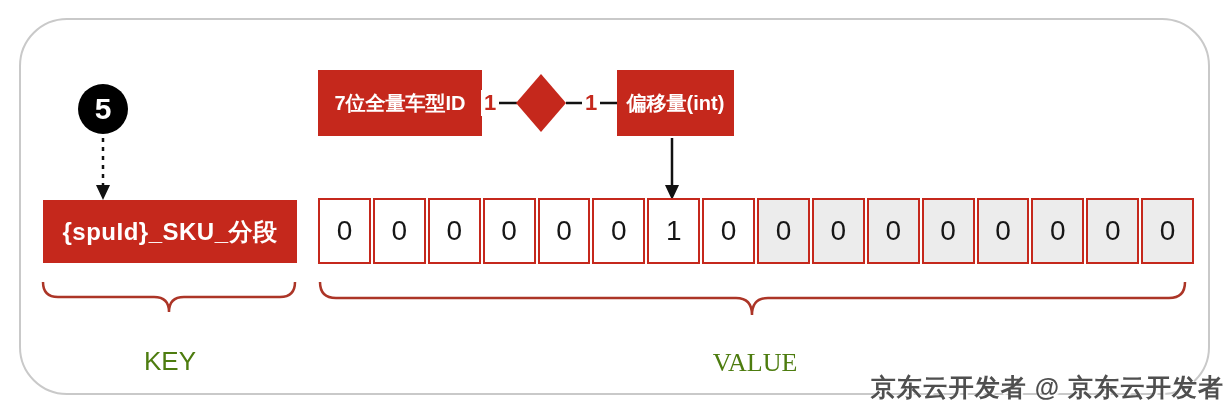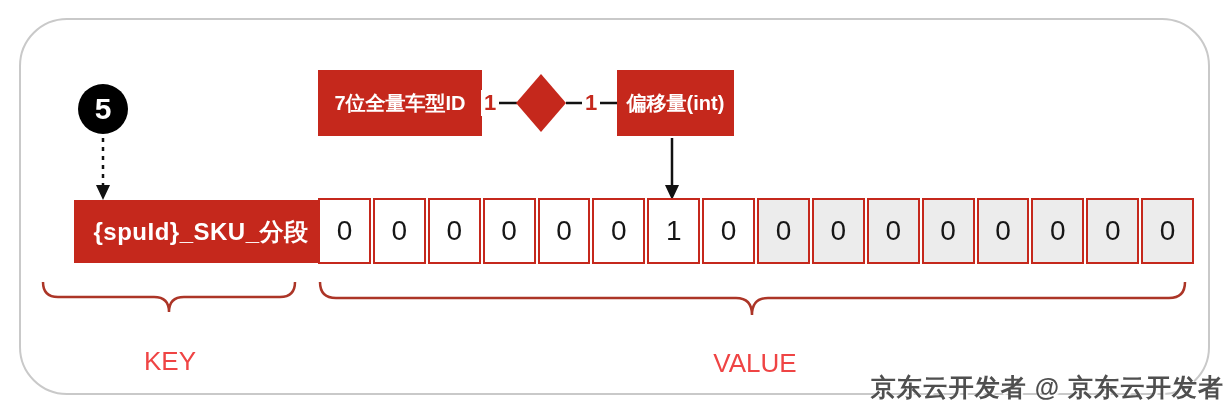--- a/index.html
+++ b/index.html
@@ -5,35 +5,35 @@
   html,body{margin:0;padding:0;background:#fff;}
   body{width:1230px;height:420px;position:relative;font-family:"Liberation Sans","DejaVu Sans",sans-serif;overflow:hidden;}
 
   .frame{position:absolute;left:19px;top:18px;width:1191px;height:377px;border:2px solid #c9c9c9;border-radius:48px;box-sizing:border-box;background:#fff;}
 
   .abs{position:absolute;box-sizing:border-box;}
 
   .badge{left:78px;top:84px;width:50px;height:50px;border-radius:50%;background:#000;color:#fff;font-size:30px;font-weight:bold;text-align:center;line-height:50px;}
 
   .redbox{background:#c5281c;color:#fff;font-weight:bold;display:flex;align-items:center;justify-content:center;text-align:center;}
-  .key-box{left:43px;top:200px;width:254px;height:63px;font-size:24px;letter-spacing:0.5px;margin-left:31px;}
+  .key-box{left:43px;top:200px;width:254px;height:63px;font-size:24px;letter-spacing:0.5px;}
   .entity-a{left:318px;top:70px;width:164px;height:66px;font-size:20px;}
   .entity-b{left:617px;top:70px;width:117px;height:66px;font-size:20px;text-align:right;}
 
   .card{color:#c5281c;font-weight:bold;font-size:22px;background:#fff;padding:0 3px;line-height:26px;text-align:center;}
   .card-left{left:481px;top:90px;}
   .card-right{left:582px;top:90px;}
 
   .bit-array{left:318px;top:198px;width:876px;height:66px;display:flex;gap:2px;}
   .bit-cell{flex:1;border:2px solid #c5281c;background:#fff;color:#161616;font-size:28px;display:flex;align-items:center;justify-content:center;}
   .bit-cell.shaded{background:#ececec;}
 
-  .section-label{color:#ef4444;font-size:26px;text-align:center;}
+  .section-label{color:#4d7c0f;font-size:26px;text-align:center;}
   .key-label{left:100px;top:346px;width:140px;}
-  .value-label{left:685px;top:348px;width:140px;}
+  .value-label{left:685px;top:348px;width:140px;font-family:Liberation Serif, serif;}
 
   .watermark{right:6px;top:371px;font-size:25px;font-weight:bold;color:#4f4f4f;letter-spacing:1px;text-shadow:1px 1px 0 #ffffff,2px 2px 1px rgba(255,255,255,0.85);white-space:nowrap;}
 
   svg.overlay{position:absolute;left:0;top:0;pointer-events:none;}
 </style>
 </head>
 <body>
 
 <div class="frame"></div>
 

